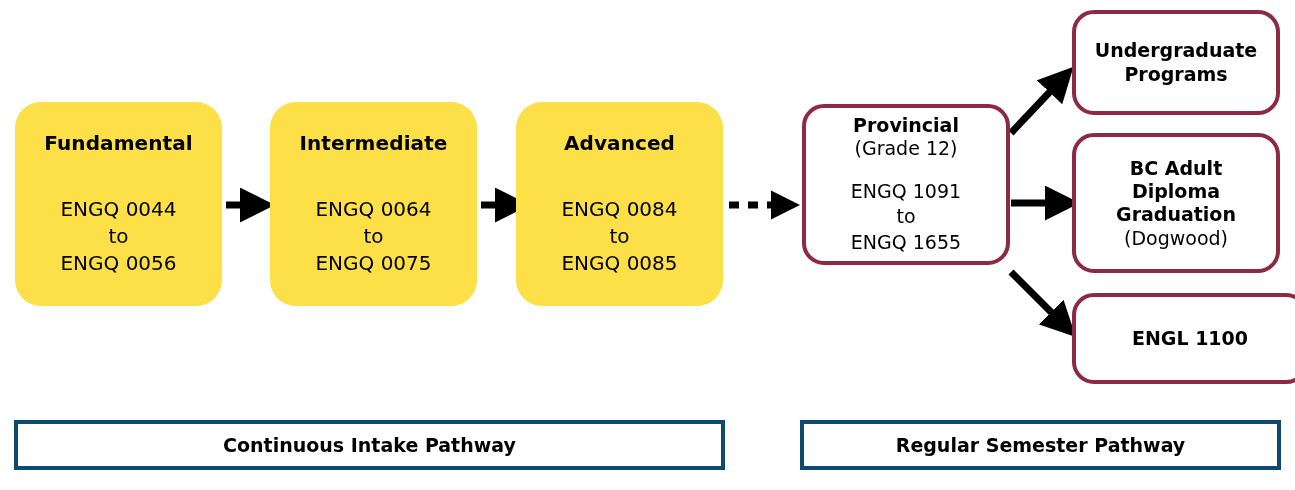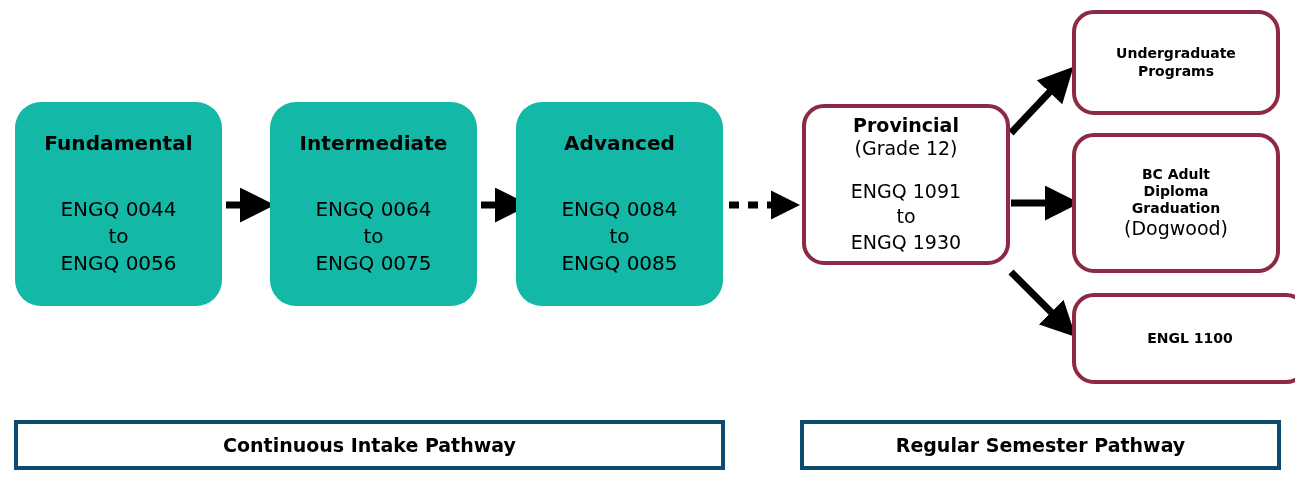--- a/index.html
+++ b/index.html
@@ -29,21 +29,21 @@
     flex-direction: column;
     align-items: center;
     justify-content: center;
     text-align: center;
     color: #000000;
     line-height: 1.18;
   }
 
   
   .level-box {
-    background: #14b8a6;
+    background: #fde047;
     border-radius: 26px;
     border: none;
   }
   .level-box .title {
     font-weight: bold;
     font-size: 20px;
     letter-spacing: .1px;
     margin-bottom: 20px;
   }
   .level-box .courses {
@@ -68,21 +68,21 @@
     font-size: 19px;
   }
   .outline-box .courses {
     font-size: 19px;
     font-weight: normal;
     line-height: 1.33;
     margin-top: 20px;
   }
   .outline-box .headline {
     font-weight: bold;
-    font-size: 14px;
+    font-size: 19px;
     line-height: 1.22;
   }
 
   
   .legend-bar {
     position: absolute;
     box-sizing: border-box;
     background: #ffffff;
     border: 4px solid #0c4a6e;
     display: flex;
@@ -167,21 +167,21 @@
       <div>ENGQ 0085</div>
     </div>
   </div>
 
   <div class="node outline-box" style="left:802px; top:104px; width:208px; height:161px;">
     <div class="title">Provincial</div>
     <div class="sub">(Grade 12)</div>
     <div class="courses">
       <div>ENGQ 1091</div>
       <div>to</div>
-      <div>ENGQ 1930</div>
+      <div>ENGQ 1655</div>
     </div>
   </div>
 
   <div class="node outline-box" style="left:1072px; top:10px; width:208px; height:105px;">
     <div class="headline">
       <div>Undergraduate</div>
       <div>Programs</div>
     </div>
   </div>
 

